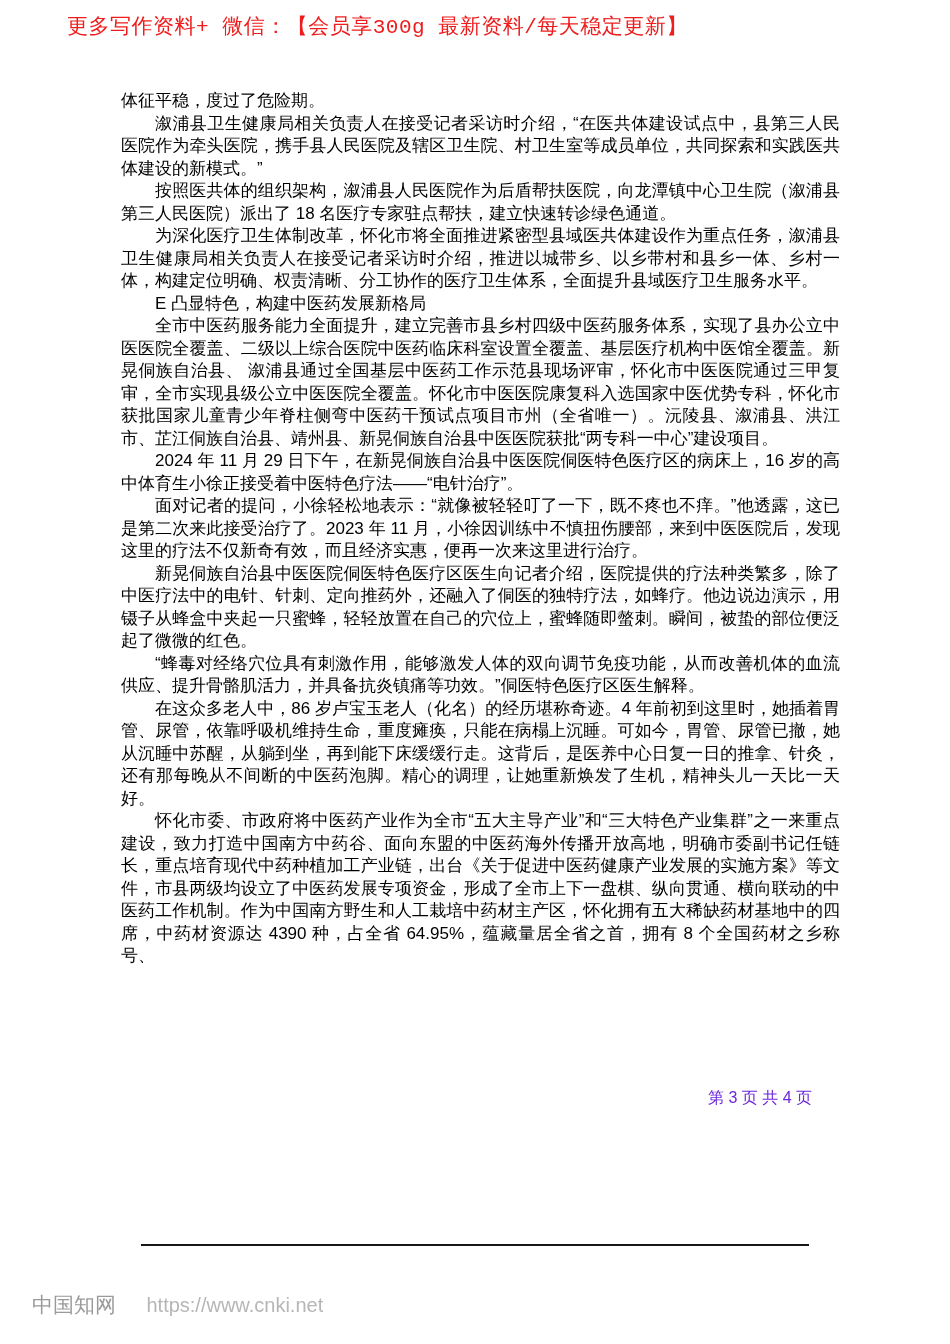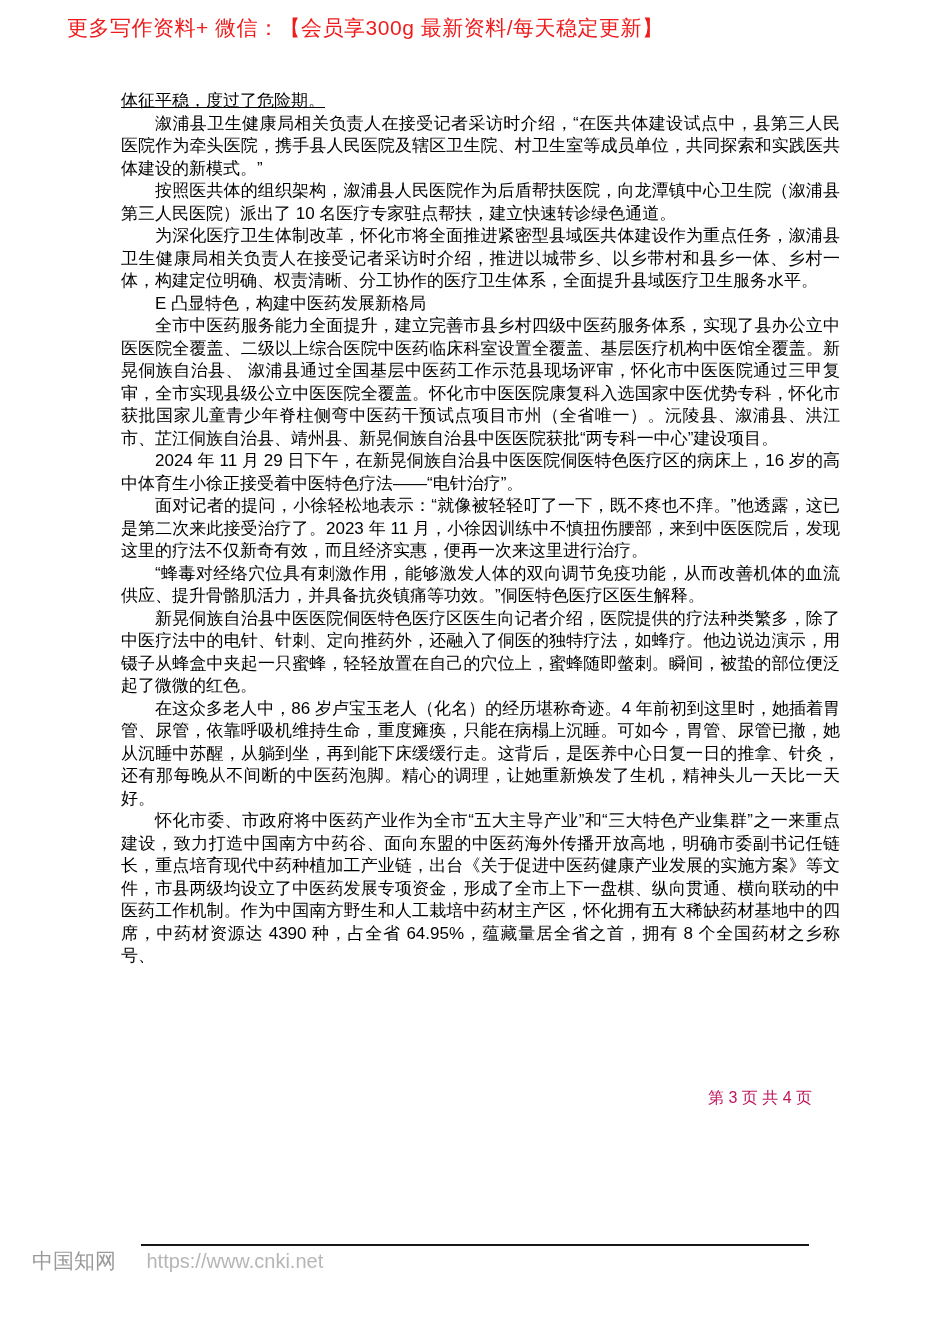--- a/index.html
+++ b/index.html
@@ -21,62 +21,62 @@
   }
   .promo {
     position: absolute;
     left: 67px;
     top: 14px;
     font-size: 21px;
     line-height: 28px;
     color: #ee1c1c;
     letter-spacing: 0.5px;
     white-space: nowrap;
+    font-family: Liberation Mono, monospace;
   }
   .body-text {
     position: absolute;
     left: 121px;
     top: 90px;
     width: 719px;
     font-size: 17px;
     line-height: 22.5px;
     color: #000000;
     text-align: justify;
   }
   .body-text p {
     margin: 0;
     padding: 0;
     text-indent: 2em;
     word-break: break-all;
   }
   .body-text p.cont {
     text-indent: 0;
-    text-decoration: underline;
   }
   .page-footer {
     position: absolute;
     left: 122px;
     top: 1088px;
     width: 690px;
     text-align: right;
     font-size: 16px;
-    color: #be185d;
+    color: #6d28d9;
   }
   .divider {
     position: absolute;
     left: 141px;
     top: 1244px;
     width: 668px;
     height: 2px;
     background: #161616;
   }
   .watermark {
     position: absolute;
     left: 32px;
-    top: 1247px;
+    top: 1291px;
     white-space: nowrap;
   }
   .watermark .brand {
     font-size: 21px;
     color: #9a9a9a;
   }
   .watermark .url {
     font-size: 20px;
     color: #b6b6b6;
     margin-left: 26px;
@@ -85,28 +85,28 @@
 </head>
 <body>
 
 <div class="page">
 
   <div class="promo">更多写作资料+ 微信：【会员享300g 最新资料/每天稳定更新】</div>
 
   <div class="body-text">
     <p class="cont">体征平稳，度过了危险期。</p>
     <p>溆浦县卫生健康局相关负责人在接受记者采访时介绍，“在医共体建设试点中，县第三人民医院作为牵头医院，携手县人民医院及辖区卫生院、村卫生室等成员单位，共同探索和实践医共体建设的新模式。”</p>
-    <p>按照医共体的组织架构，溆浦县人民医院作为后盾帮扶医院，向龙潭镇中心卫生院（溆浦县第三人民医院）派出了 10 名医疗专家驻点帮扶，建立快速转诊绿色通道。</p>
+    <p>按照医共体的组织架构，溆浦县人民医院作为后盾帮扶医院，向龙潭镇中心卫生院（溆浦县第三人民医院）派出了 18 名医疗专家驻点帮扶，建立快速转诊绿色通道。</p>
     <p>为深化医疗卫生体制改革，怀化市将全面推进紧密型县域医共体建设作为重点任务，溆浦县卫生健康局相关负责人在接受记者采访时介绍，推进以城带乡、以乡带村和县乡一体、乡村一体，构建定位明确、权责清晰、分工协作的医疗卫生体系，全面提升县域医疗卫生服务水平。</p>
     <p>E 凸显特色，构建中医药发展新格局</p>
     <p>全市中医药服务能力全面提升，建立完善市县乡村四级中医药服务体系，实现了县办公立中医医院全覆盖、二级以上综合医院中医药临床科室设置全覆盖、基层医疗机构中医馆全覆盖。新晃侗族自治县、 溆浦县通过全国基层中医药工作示范县现场评审，怀化市中医医院通过三甲复审，全市实现县级公立中医医院全覆盖。怀化市中医医院康复科入选国家中医优势专科，怀化市获批国家儿童青少年脊柱侧弯中医药干预试点项目市州（全省唯一）。沅陵县、溆浦县、洪江市、芷江侗族自治县、靖州县、新晃侗族自治县中医医院获批“两专科一中心”建设项目。</p>
     <p>2024 年 11 月 29 日下午，在新晃侗族自治县中医医院侗医特色医疗区的病床上，16 岁的高中体育生小徐正接受着中医特色疗法——“电针治疗”。</p>
     <p>面对记者的提问，小徐轻松地表示：“就像被轻轻叮了一下，既不疼也不痒。”他透露，这已是第二次来此接受治疗了。2023 年 11 月，小徐因训练中不慎扭伤腰部，来到中医医院后，发现这里的疗法不仅新奇有效，而且经济实惠，便再一次来这里进行治疗。</p>
+    <p>新晃侗族自治县中医医院侗医特色医疗区医生向记者介绍，医院提供的疗法种类繁多，除了中医疗法中的电针、针刺、定向推药外，还融入了侗医的独特疗法，如蜂疗。他边说边演示，用镊子从蜂盒中夹起一只蜜蜂，轻轻放置在自己的穴位上，蜜蜂随即螫刺。瞬间，被蛰的部位便泛起了微微的红色。</p>
     <p>“蜂毒对经络穴位具有刺激作用，能够激发人体的双向调节免疫功能，从而改善机体的血流供应、提升骨骼肌活力，并具备抗炎镇痛等功效。”侗医特色医疗区医生解释。</p>
-    <p>新晃侗族自治县中医医院侗医特色医疗区医生向记者介绍，医院提供的疗法种类繁多，除了中医疗法中的电针、针刺、定向推药外，还融入了侗医的独特疗法，如蜂疗。他边说边演示，用镊子从蜂盒中夹起一只蜜蜂，轻轻放置在自己的穴位上，蜜蜂随即螫刺。瞬间，被蛰的部位便泛起了微微的红色。</p>
     <p>在这众多老人中，86 岁卢宝玉老人（化名）的经历堪称奇迹。4 年前初到这里时，她插着胃管、尿管，依靠呼吸机维持生命，重度瘫痪，只能在病榻上沉睡。可如今，胃管、尿管已撤，她从沉睡中苏醒，从躺到坐，再到能下床缓缓行走。这背后，是医养中心日复一日的推拿、针灸，还有那每晚从不间断的中医药泡脚。精心的调理，让她重新焕发了生机，精神头儿一天比一天好。</p>
     <p>怀化市委、市政府将中医药产业作为全市“五大主导产业”和“三大特色产业集群”之一来重点建设，致力打造中国南方中药谷、面向东盟的中医药海外传播开放高地，明确市委副书记任链长，重点培育现代中药种植加工产业链，出台《关于促进中医药健康产业发展的实施方案》等文件，市县两级均设立了中医药发展专项资金，形成了全市上下一盘棋、纵向贯通、横向联动的中医药工作机制。作为中国南方野生和人工栽培中药材主产区，怀化拥有五大稀缺药材基地中的四席，中药材资源达 4390 种，占全省 64.95%，蕴藏量居全省之首，拥有 8 个全国药材之乡称号、</p>
   </div>
 
   <div class="page-footer">第 3 页 共 4 页</div>
 
   <div class="divider"></div>
 
   <div class="watermark">
     <span class="brand">中国知网</span>

